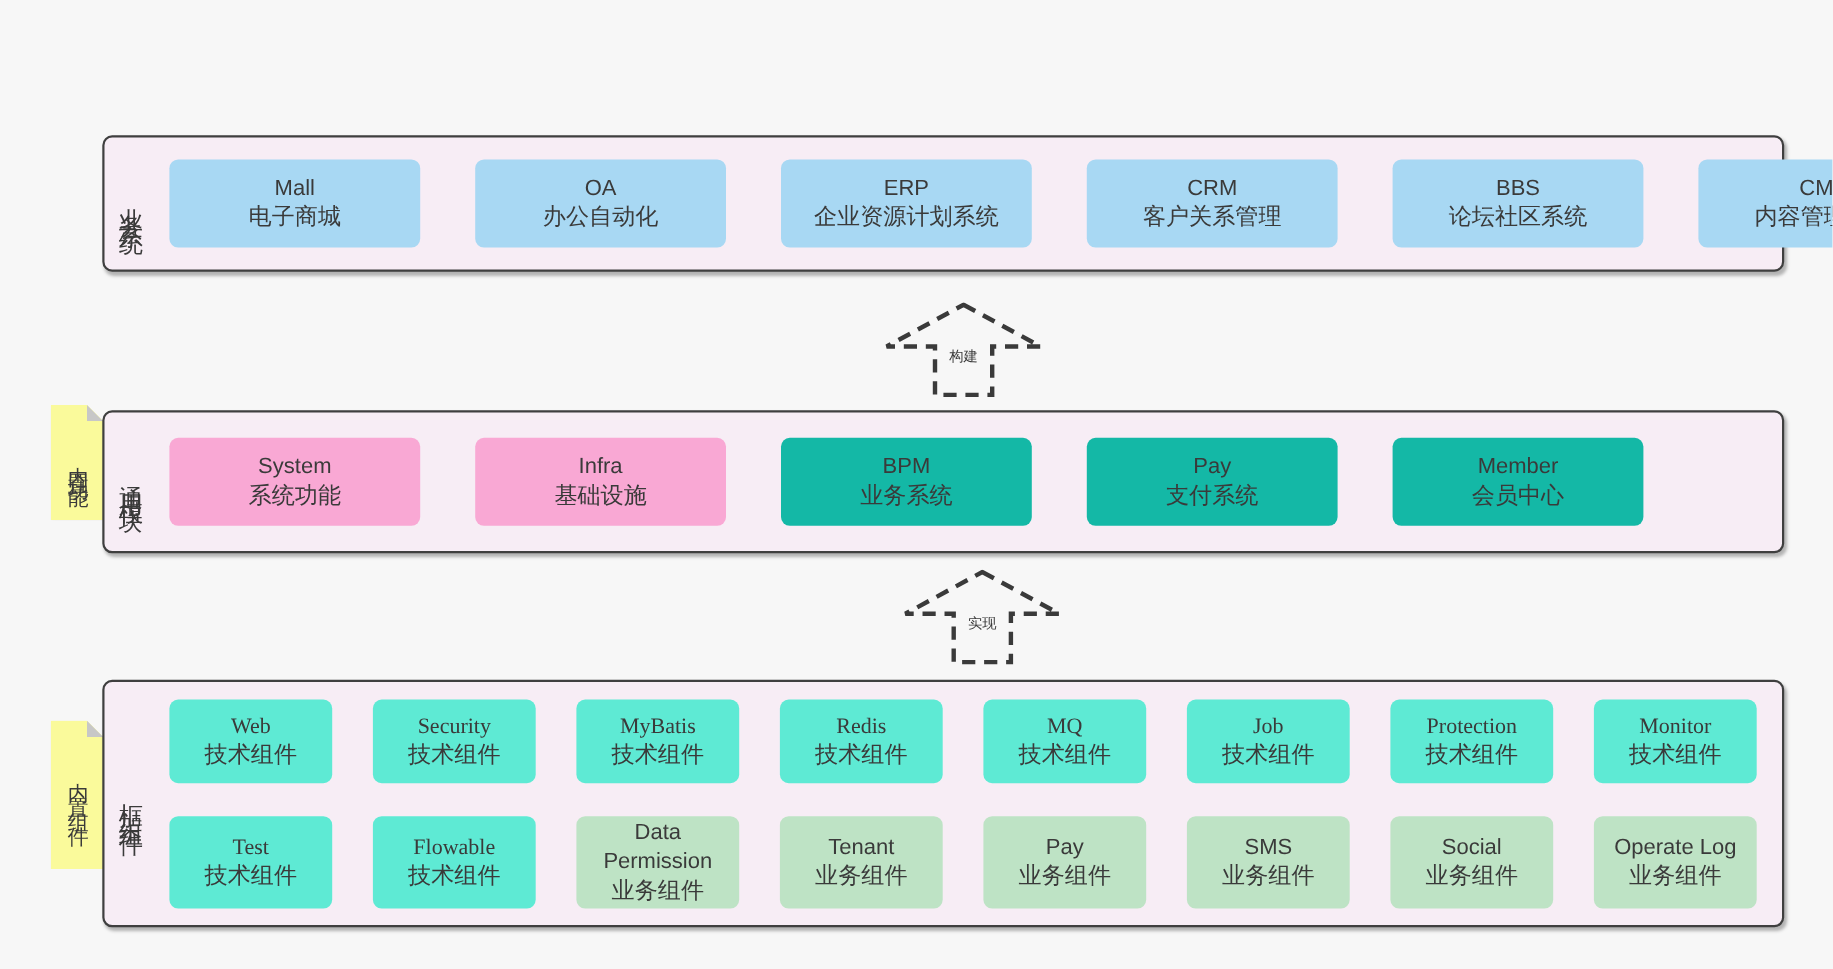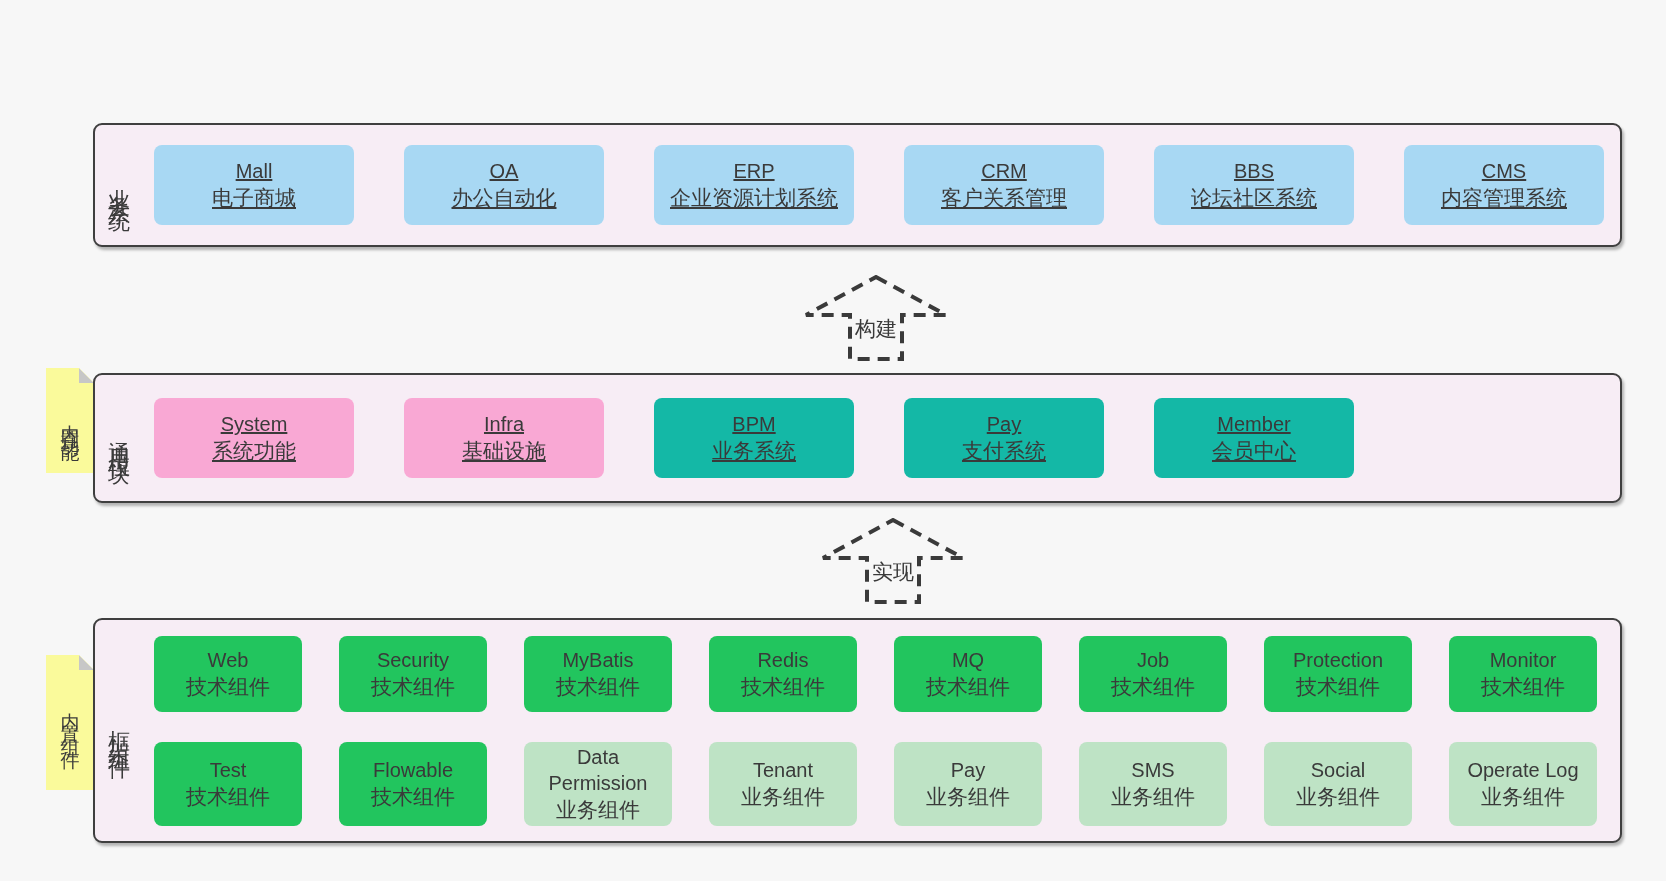--- a/index.html
+++ b/index.html
@@ -26,29 +26,29 @@
 
   .band-content{flex:1;display:flex;flex-direction:column;justify-content:center;gap:30px;padding-left:11px;padding-right:14px;}
   .band-row{display:flex;gap:50px;}
   .band-3 .band-row{gap:37px;}
 
   
   .box{
     border-radius:8px;display:flex;flex-direction:column;align-items:center;justify-content:center;
     text-align:center;line-height:1.3;box-sizing:border-box;padding:4px 12px;
   }
-  .band-1 .box,.band-2 .box{width:200px;height:80px;text-decoration:underline;}
+  .band-1 .box,.band-2 .box{width:228px;height:80px;}
   .band-3 .row-tech .box{width:148px;height:76px;}
   .band-3 .row-biz  .box{width:148px;height:84px;}
   .box-title{font-size:20px;}
   .box-sub{font-size:21px;}
   .blue{background:#a8d8f3;}
   .red{background:#f9a8d4;}
   .pink{background:#14b8a6;}
-  .green-dark{background:#22c55e;}
+  .green-dark{background:#5eead4;font-family:Liberation Serif, serif;}
   .green-light{background:#bee3c5;}
 
   
   .note{
     position:absolute;left:46px;width:48px;background:#fafa9b;
     box-shadow:1px 2px 3px rgba(0,0,0,.25);
     clip-path:polygon(0 0,calc(100% - 15px) 0,100% 15px,100% 100%,0 100%);
     display:flex;align-items:center;justify-content:center;
   }
   .note-2{top:368px;height:105px;}
@@ -63,21 +63,21 @@
   }
   .note-3 .note-label{letter-spacing:13px;}
 
   
   .arrow{position:absolute;width:146px;height:86px;}
   .arrow-1{left:803px;top:275px;}
   .arrow-2{left:820px;top:518px;}
   .arrow svg{position:absolute;left:0;top:0;}
   .arrow-label{
     position:absolute;left:50%;top:40px;transform:translateX(-50%);
-    background:#f7f7f7;font-size:21px;padding:0 2px;white-space:nowrap;color:#3a3a3a;
+    background:#f7f7f7;font-size:13px;padding:0 2px;white-space:nowrap;color:#3a3a3a;
   }
 </style>
 </head>
 <body>
 
 <div id="stage">
 
   <section class="band band-1">
     <div class="band-label">业务系统</div>
     <div class="band-content">

